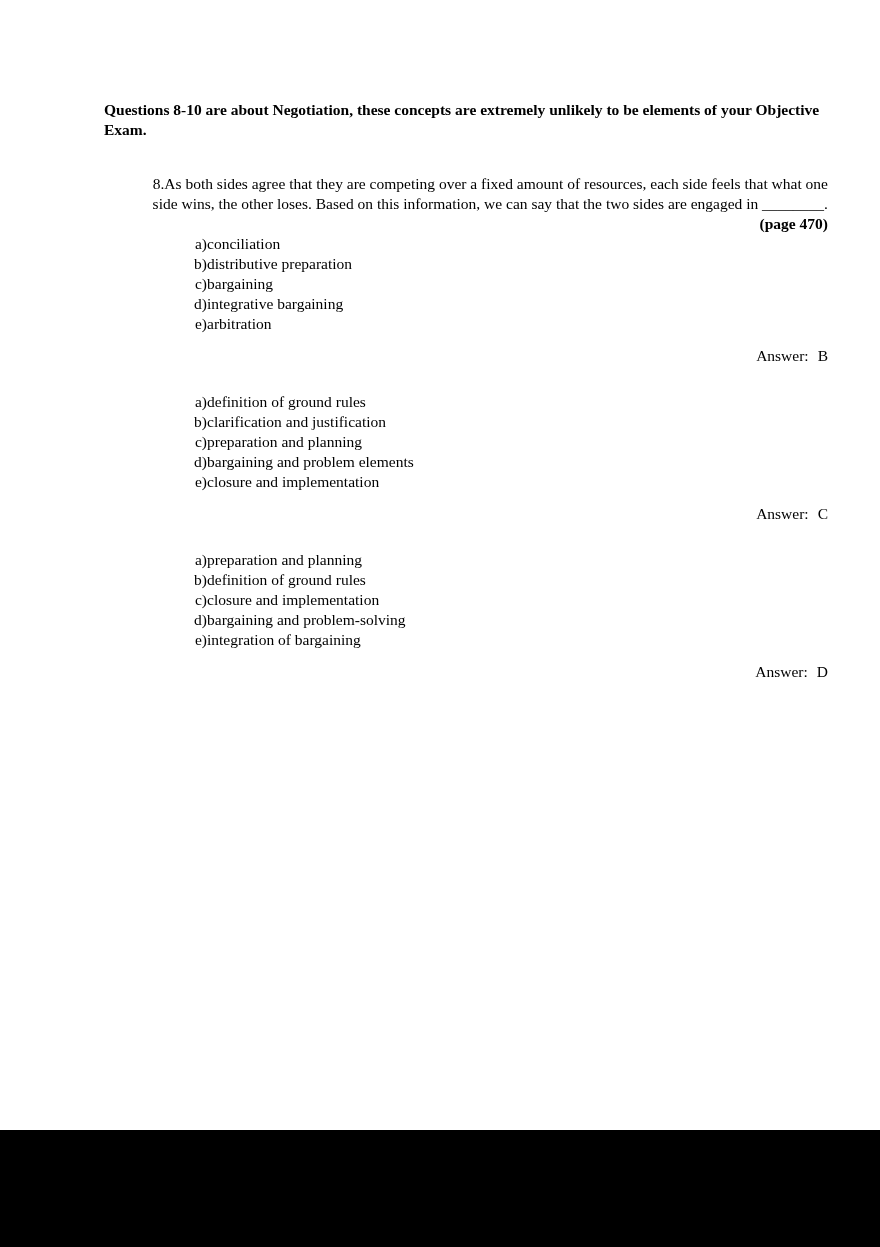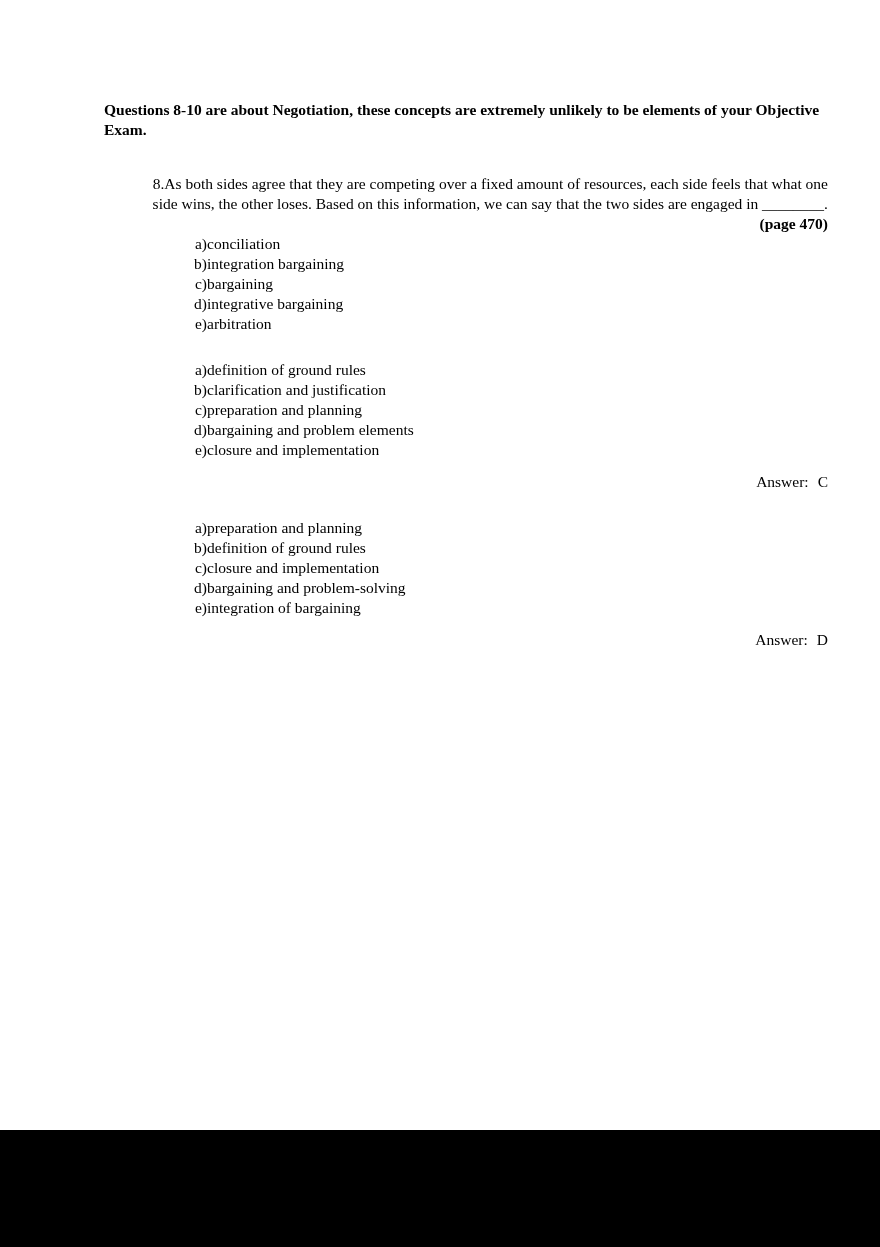--- a/index.html
+++ b/index.html
@@ -70,35 +70,36 @@
 
     <div class="question">
       <p class="stem"><span class="qnum">8.</span><span>As both sides agree that they are competing over a fixed amount of resources, each side feels that what one side wins, the other loses. Based on this information, we can say that the two sides are engaged in ________.</span> <span class="bold">(page 470)</span></p>
       <div class="options">
         <div class="option">
           <span class="opt-letter">a)</span>
           <span>conciliation</span>
         </div>
         <div class="option">
           <span class="opt-letter">b)</span>
-          <span>integration bargaining</span>
+          <span>distributive preparation</span>
         </div>
         <div class="option">
           <span class="opt-letter">c)</span>
           <span>bargaining</span>
         </div>
         <div class="option">
           <span class="opt-letter">d)</span>
           <span>integrative bargaining</span>
         </div>
         <div class="option">
           <span class="opt-letter">e)</span>
           <span>arbitration</span>
         </div>
       </div>
+      <p class="answer"><span>Answer:</span><span class="answer-value">B</span></p>
     </div>
 
     <div class="question">
       <div class="options">
         <div class="option">
           <span class="opt-letter">a)</span>
           <span>definition of ground rules</span>
         </div>
         <div class="option">
           <span class="opt-letter">b)</span>

